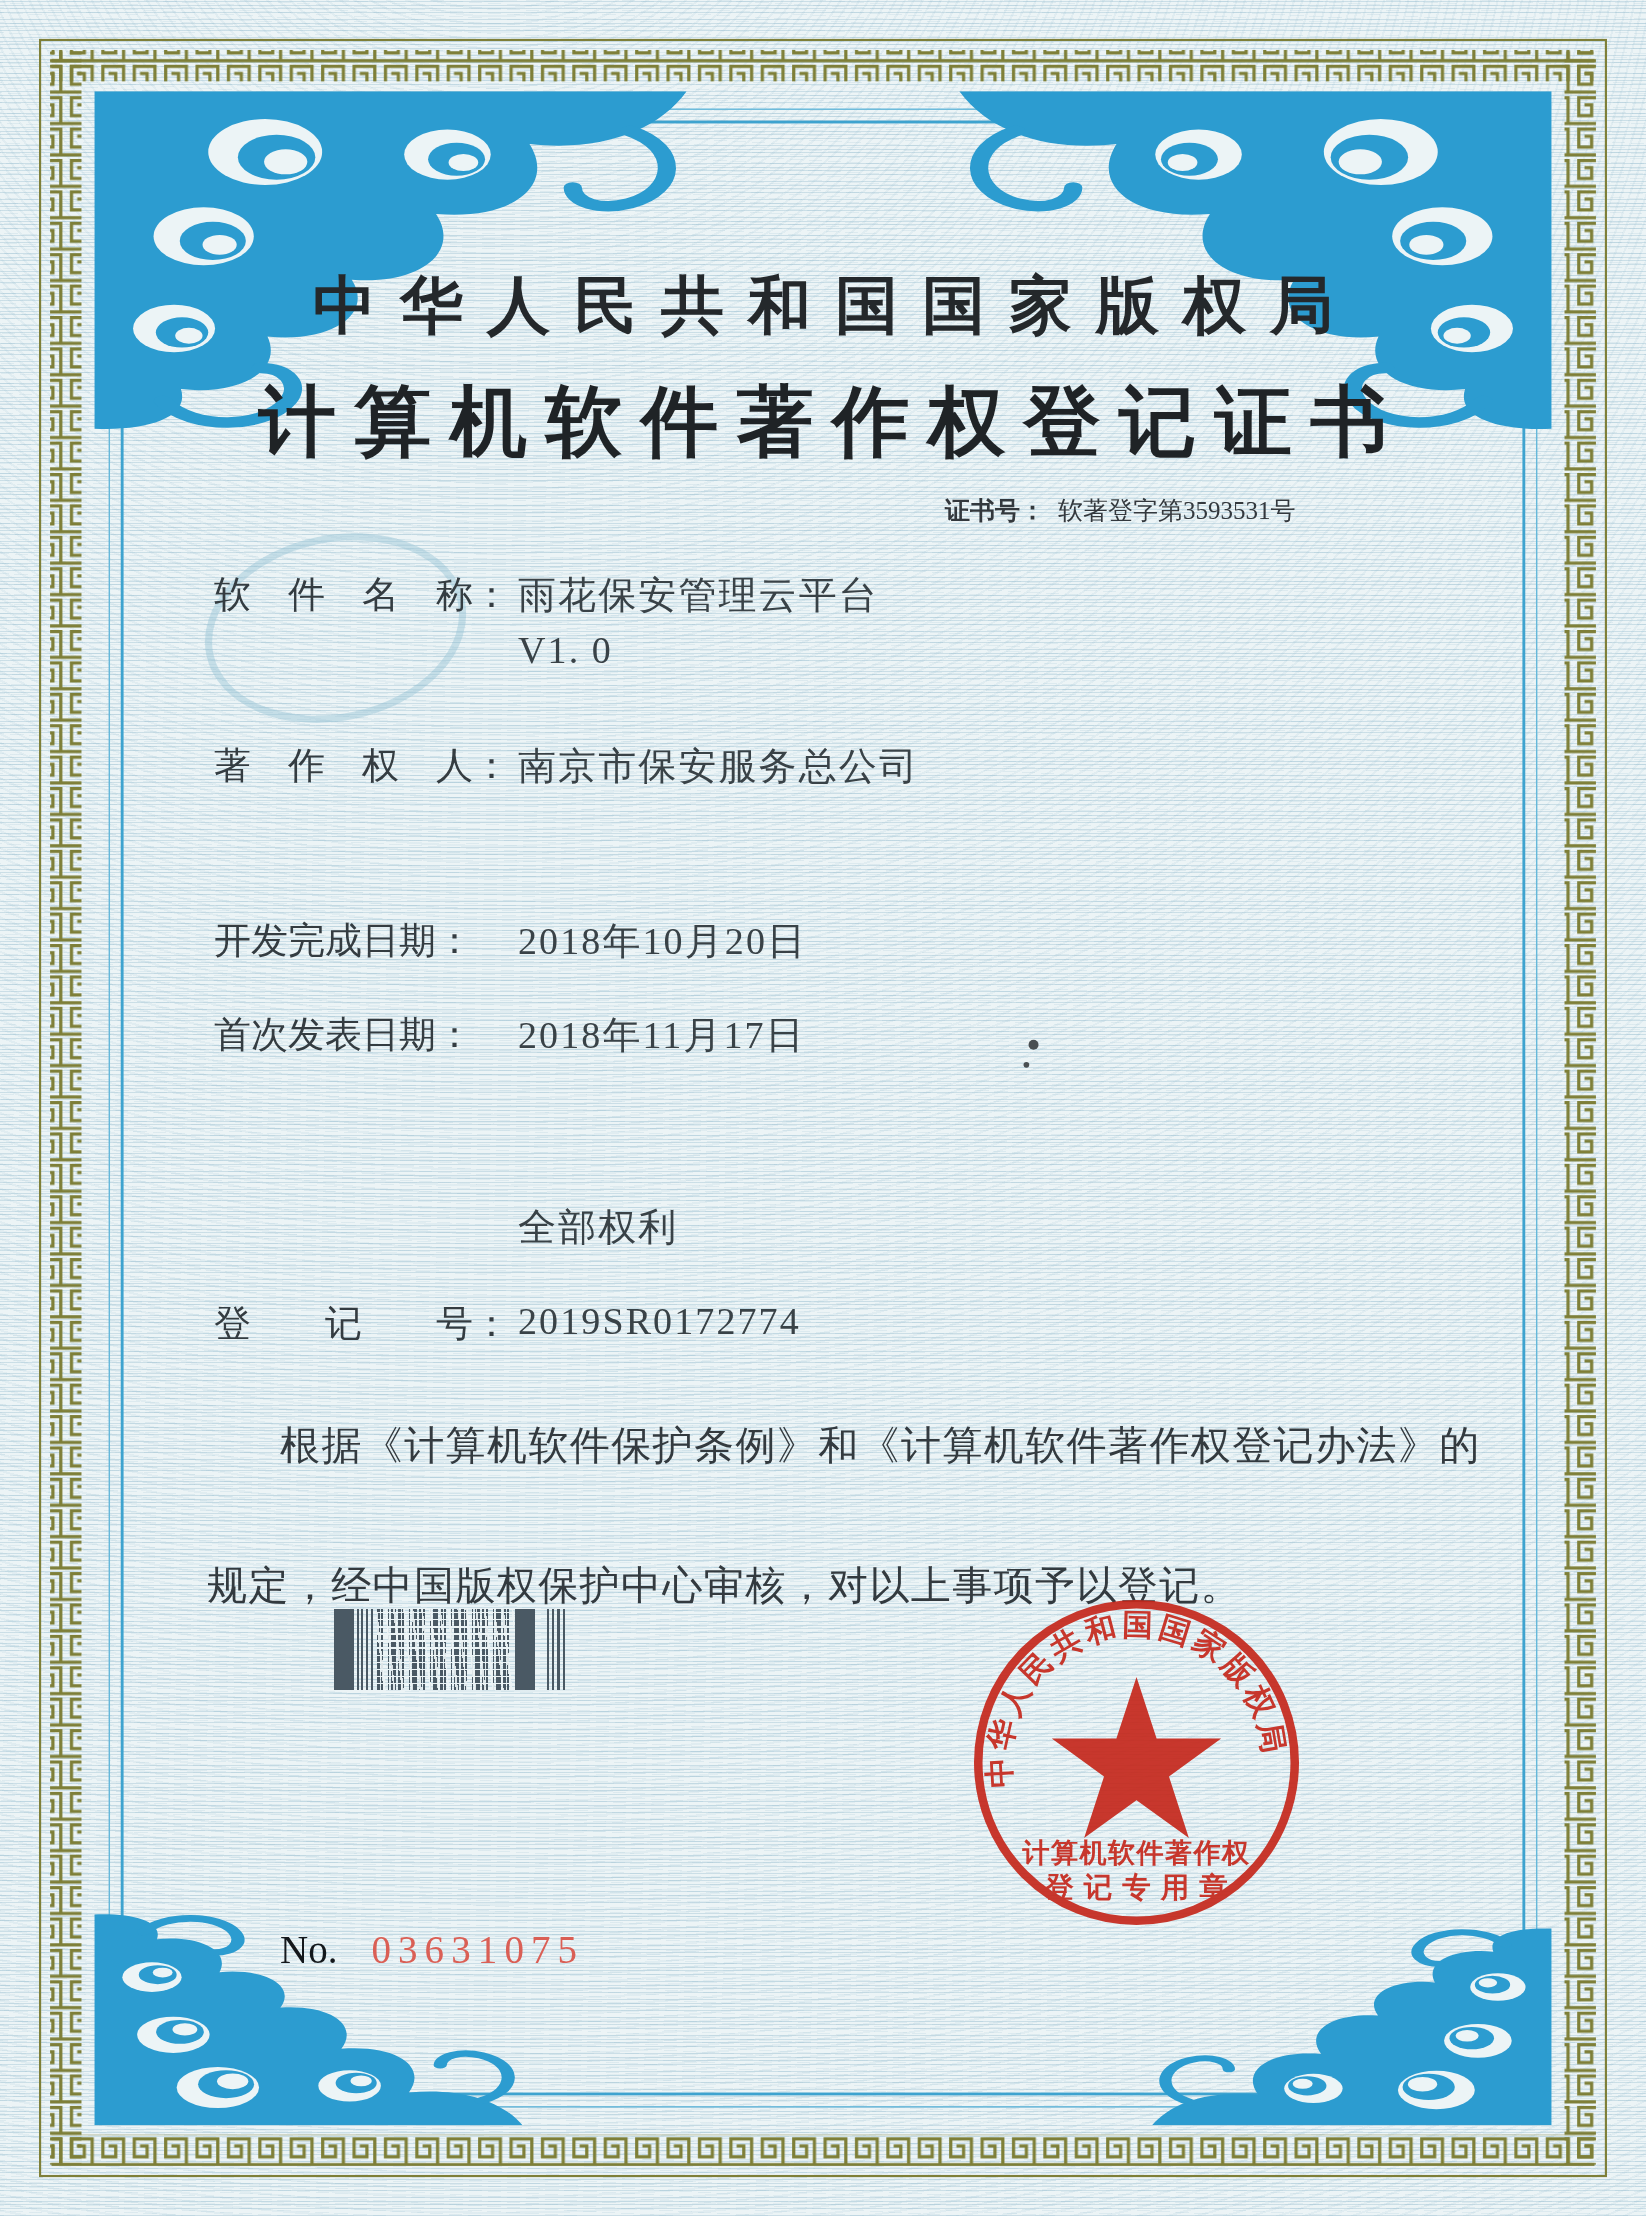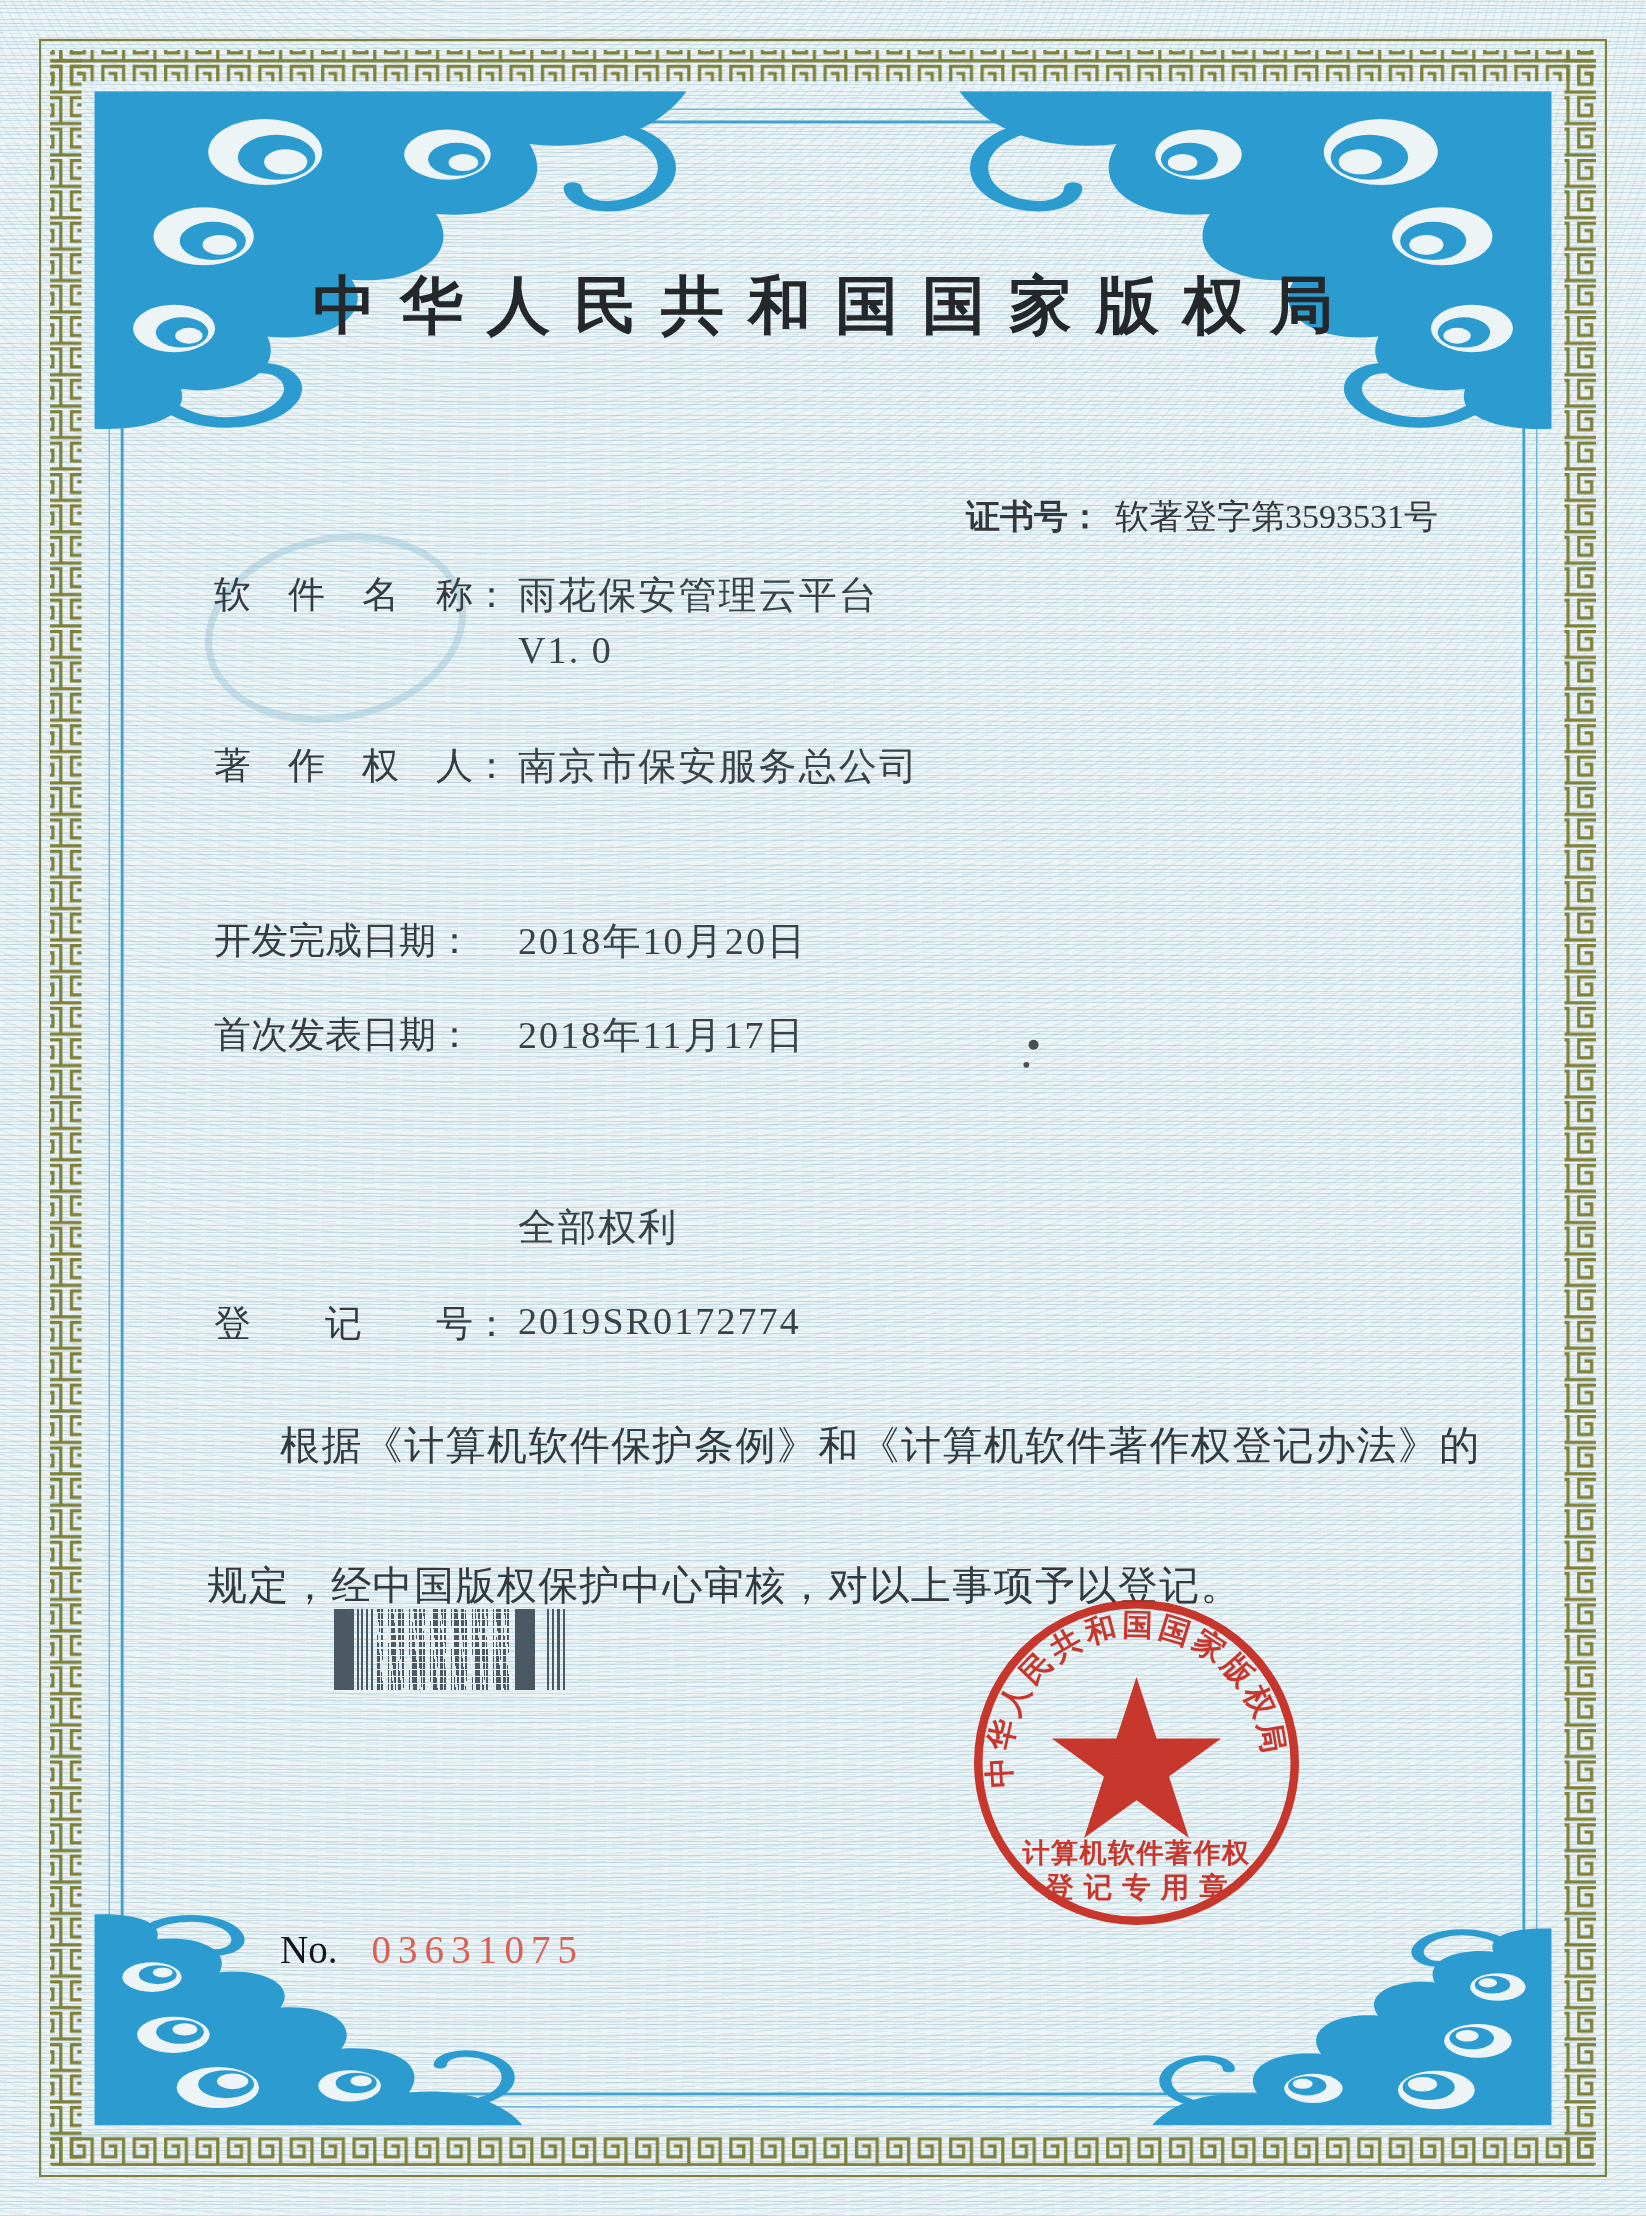--- a/index.html
+++ b/index.html
@@ -21,22 +21,22 @@
     position:absolute;left:0;right:0;top:263px;
     text-align:center;font-size:63px;font-weight:bold;color:#24282b;
     letter-spacing:24px;text-indent:24px;white-space:nowrap;
   }
   .cert-title{
     position:absolute;left:0;right:0;top:371px;
     text-align:center;font-size:77px;font-weight:bold;color:#1f2326;
     letter-spacing:18.6px;text-indent:18.6px;white-space:nowrap;
   }
   .certno{
-    position:absolute;left:966px;top:494px;
-    font-size:34px;color:#33383d;white-space:nowrap;font-weight:bold;
+    position:absolute;left:945px;top:494px;
+    font-size:25px;color:#33383d;white-space:nowrap;font-weight:bold;
   }
   .certno .certno-val{margin-left:13px;font-weight:normal;}
 
   .row{position:absolute;left:0;width:100%;height:50px;white-space:nowrap;}
   .row .lbl{position:absolute;left:214px;font-size:37px;color:#343c41;font-family:Liberation Mono, monospace;}
   .row .val{position:absolute;left:518px;font-size:38px;color:#394247;letter-spacing:2.1px;}
 
   .para-line{
     position:absolute;font-size:40px;color:#333a3f;letter-spacing:1.4px;white-space:nowrap;
   }
@@ -125,20 +125,21 @@
 
     <ellipse cx="470" cy="880" rx="180" ry="125" fill="none" stroke="rgba(150,195,212,0.45)" stroke-width="10" transform="rotate(-12 470 880)"></ellipse>
 
     <g fill="#4a4f52">
       <circle cx="1448" cy="1464" r="7"></circle>
       <circle cx="1438" cy="1492" r="4"></circle>
     </g>
   </svg>
 
   <div class="authority">中华人民共和国国家版权局</div>
+  <div class="cert-title">计算机软件著作权登记证书</div>
 
   <div class="certno">
     <span>证书号：</span><span class="certno-val">软著登字第3593531号</span>
   </div>
 
   <div class="row" style="top:570px">
     <span class="lbl">软　件　名　称：</span>
     <span class="val">雨花保安管理云平台</span>
   </div>
   <div class="row" style="top:628px">

